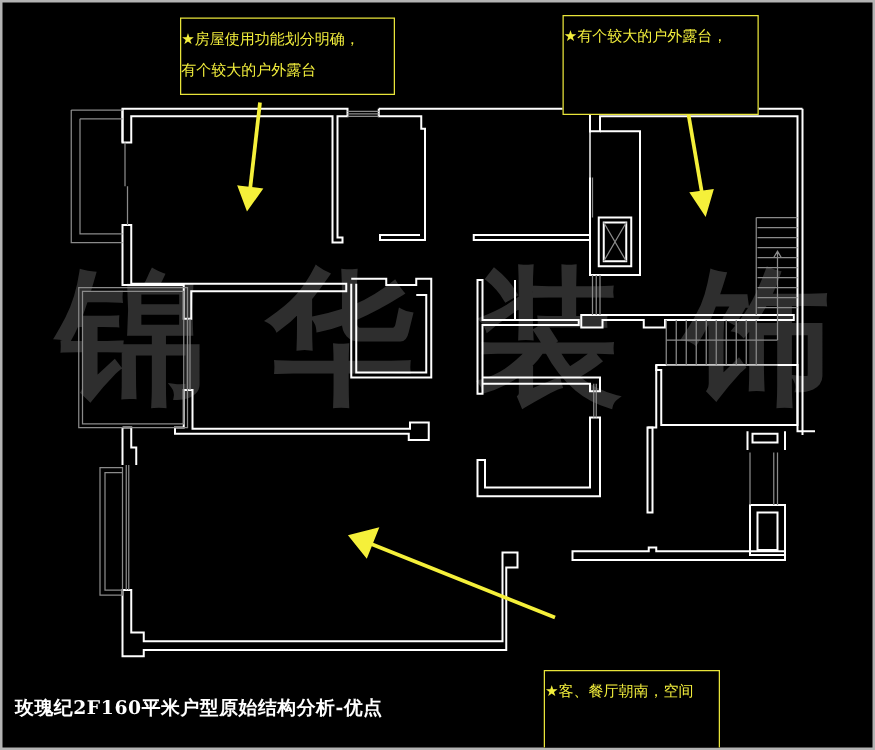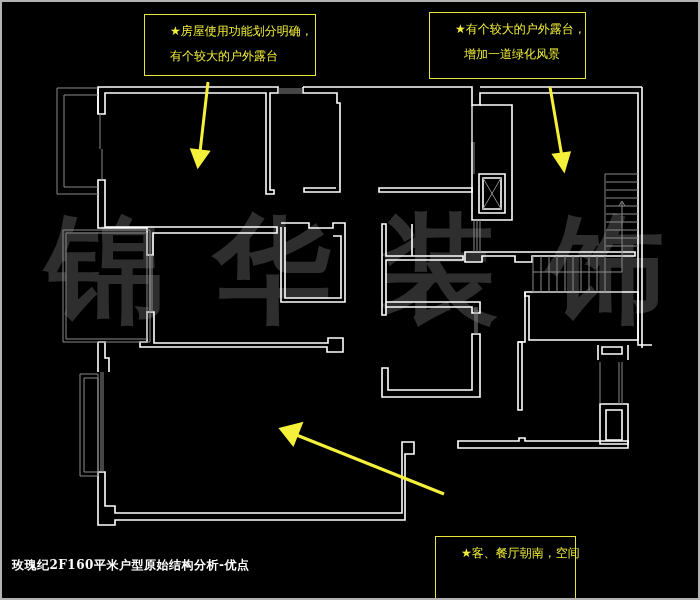--- a/index.html
+++ b/index.html
@@ -12,28 +12,28 @@
   .watermark {
     position: absolute; top: 208px; left: 44px; width: 620px;
     display: flex; justify-content: space-between;
     font-family: "DejaVu Serif", serif; font-weight: bold;
     font-size: 118px; color: rgba(120,120,120,0.38);
     letter-spacing: 0; pointer-events: none; line-height: 1;
   }
   .note {
     position: absolute; border: 1px solid #e8e43a; background: #000;
     color: #f2ee3c; font-family: "DejaVu Sans", sans-serif;
-    font-size: 12px; line-height: 25px; padding: 4px 25px;
+    font-size: 12px; line-height: 25px; padding: 4px 0;
     box-sizing: border-box;
   }
   .note p { margin: 0; white-space: nowrap; }
   .caption {
     position: absolute; left: 10px; top: 555px;
     font-family: "DejaVu Serif", serif; font-weight: bold;
-    font-size: 12px; color: #ffffff; letter-spacing: 0.5px;
+    font-size: 15px; color: #ffffff; letter-spacing: 0.5px;
   }
 </style>
 </head>
 <body>
 
 <div class="frame">
 
   <div class="watermark">
     <span>锦</span>
     <span>华</span>
@@ -118,23 +118,22 @@
       <line x1="442" y1="492" x2="292" y2="432"></line>
       <polygon points="279,427 299,422 291,442"></polygon>
     </g>
   </svg>
 
   <div class="note" style="left:142px; top:12px; width:172px; height:62px;">
     <p>★房屋使用功能划分明确，</p>
     <p>有个较大的户外露台</p>
   </div>
 
-  <div class="note" style="left:427px; top:10px; width:157px; height:67px;text-align:right;">
+  <div class="note" style="left:448px; top:10px; width:157px; height:80px;">
     <p>★有个较大的户外露台，</p>
-    <p>增加一道绿化风景</p>
   </div>
 
   <div class="note" style="left:433px; top:534px; width:141px; height:69px;">
     <p>★客、餐厅朝南，空间</p>
   </div>
 
   <div class="caption">玫瑰纪2F160平米户型原始结构分析-优点</div>
 </div>
 
 </body></html>

